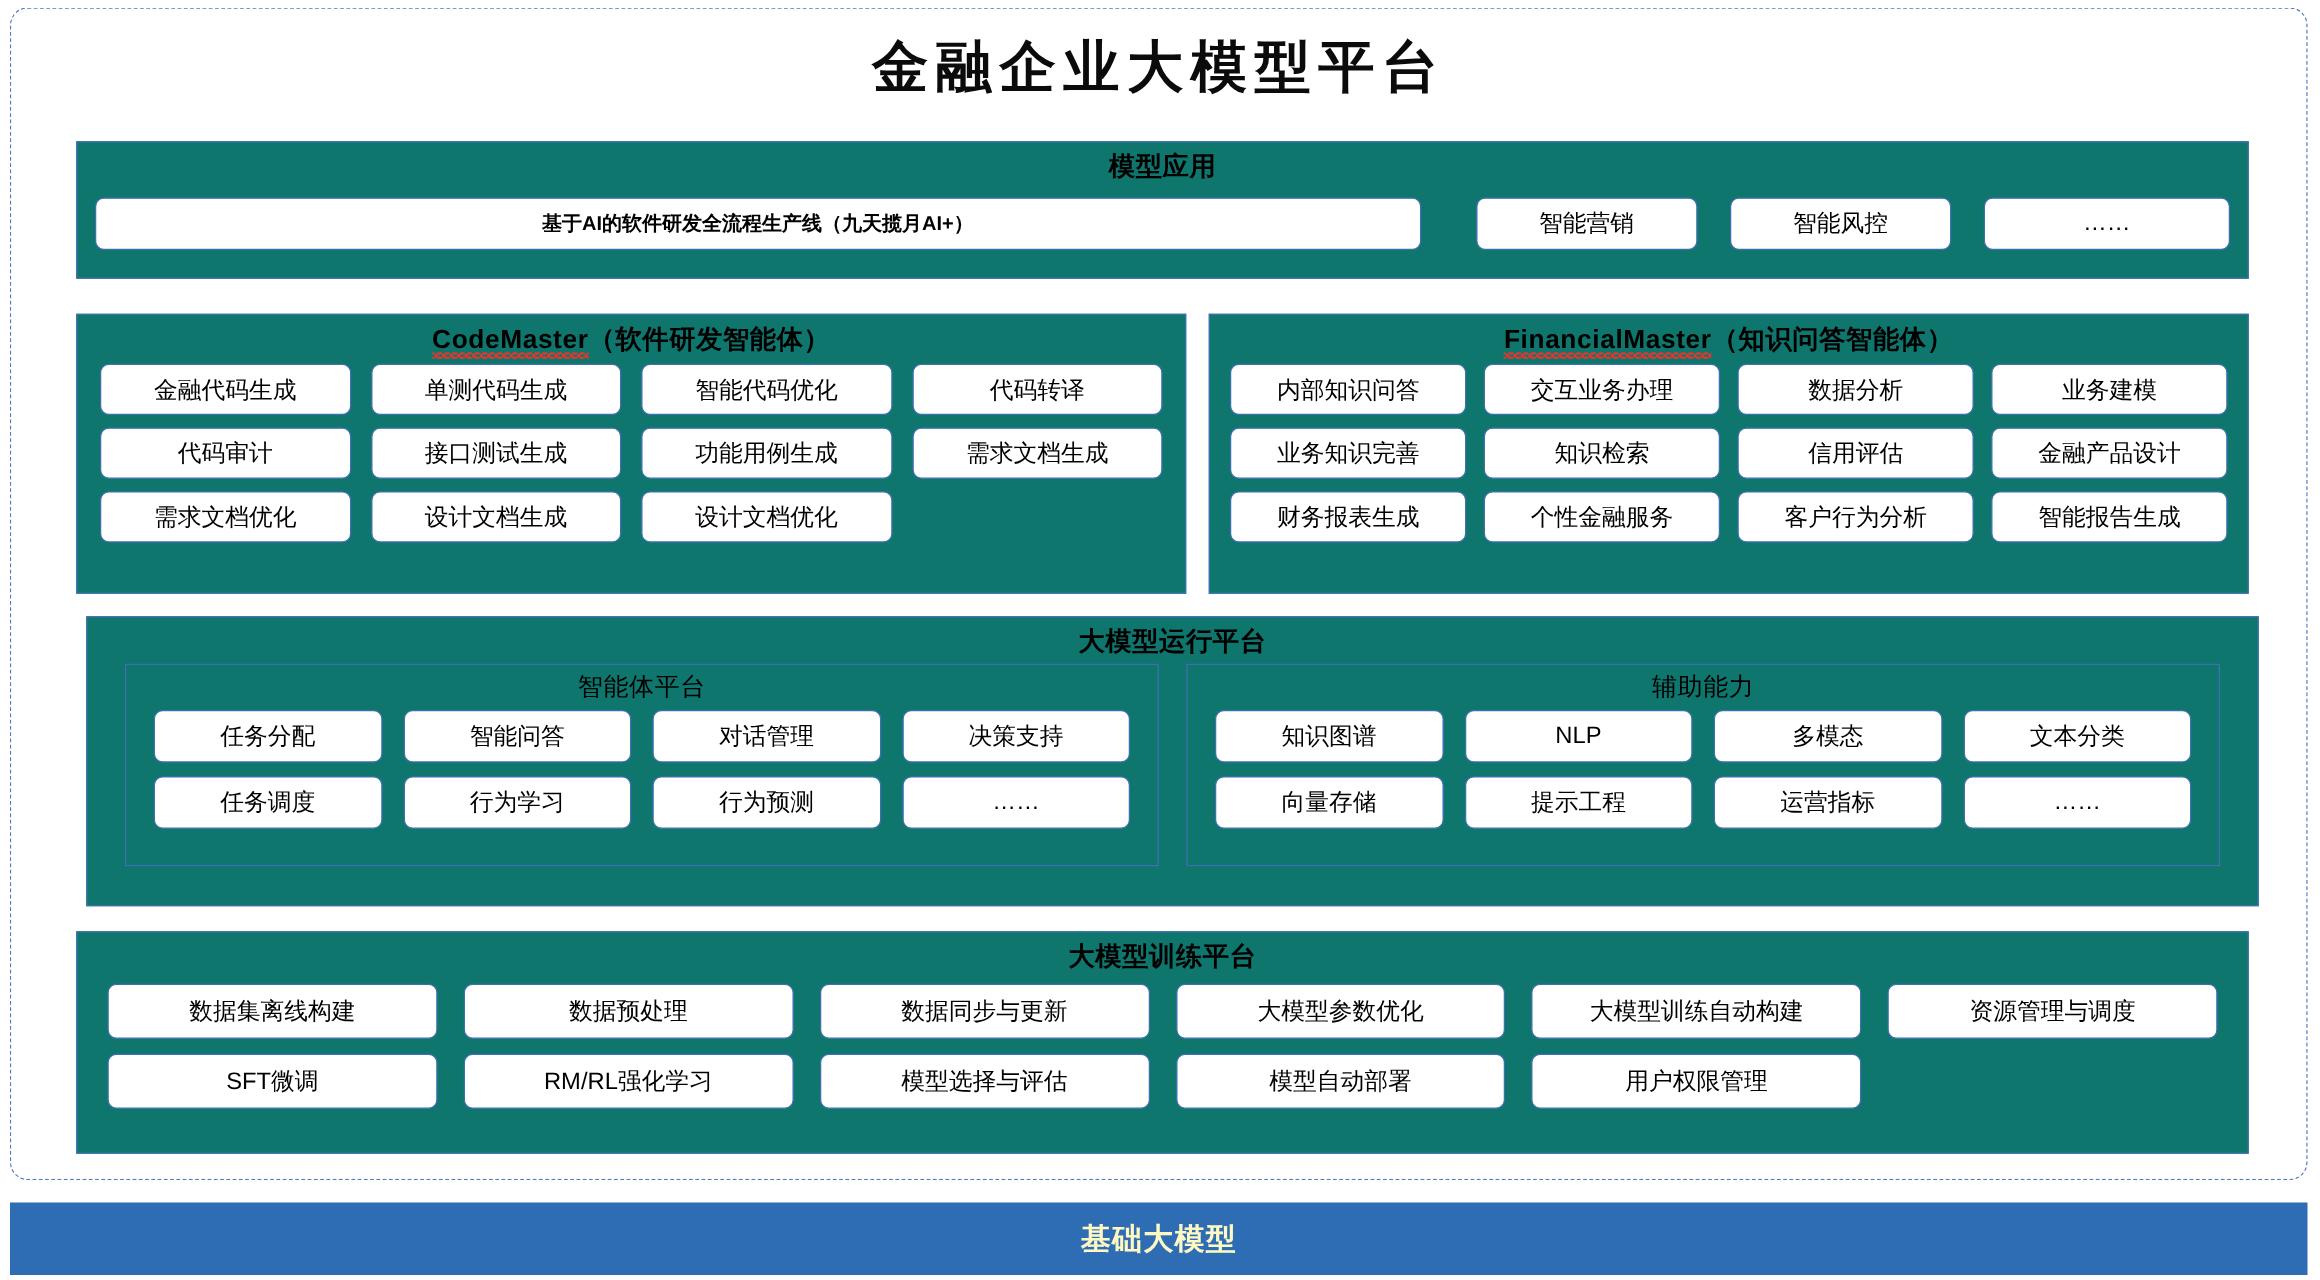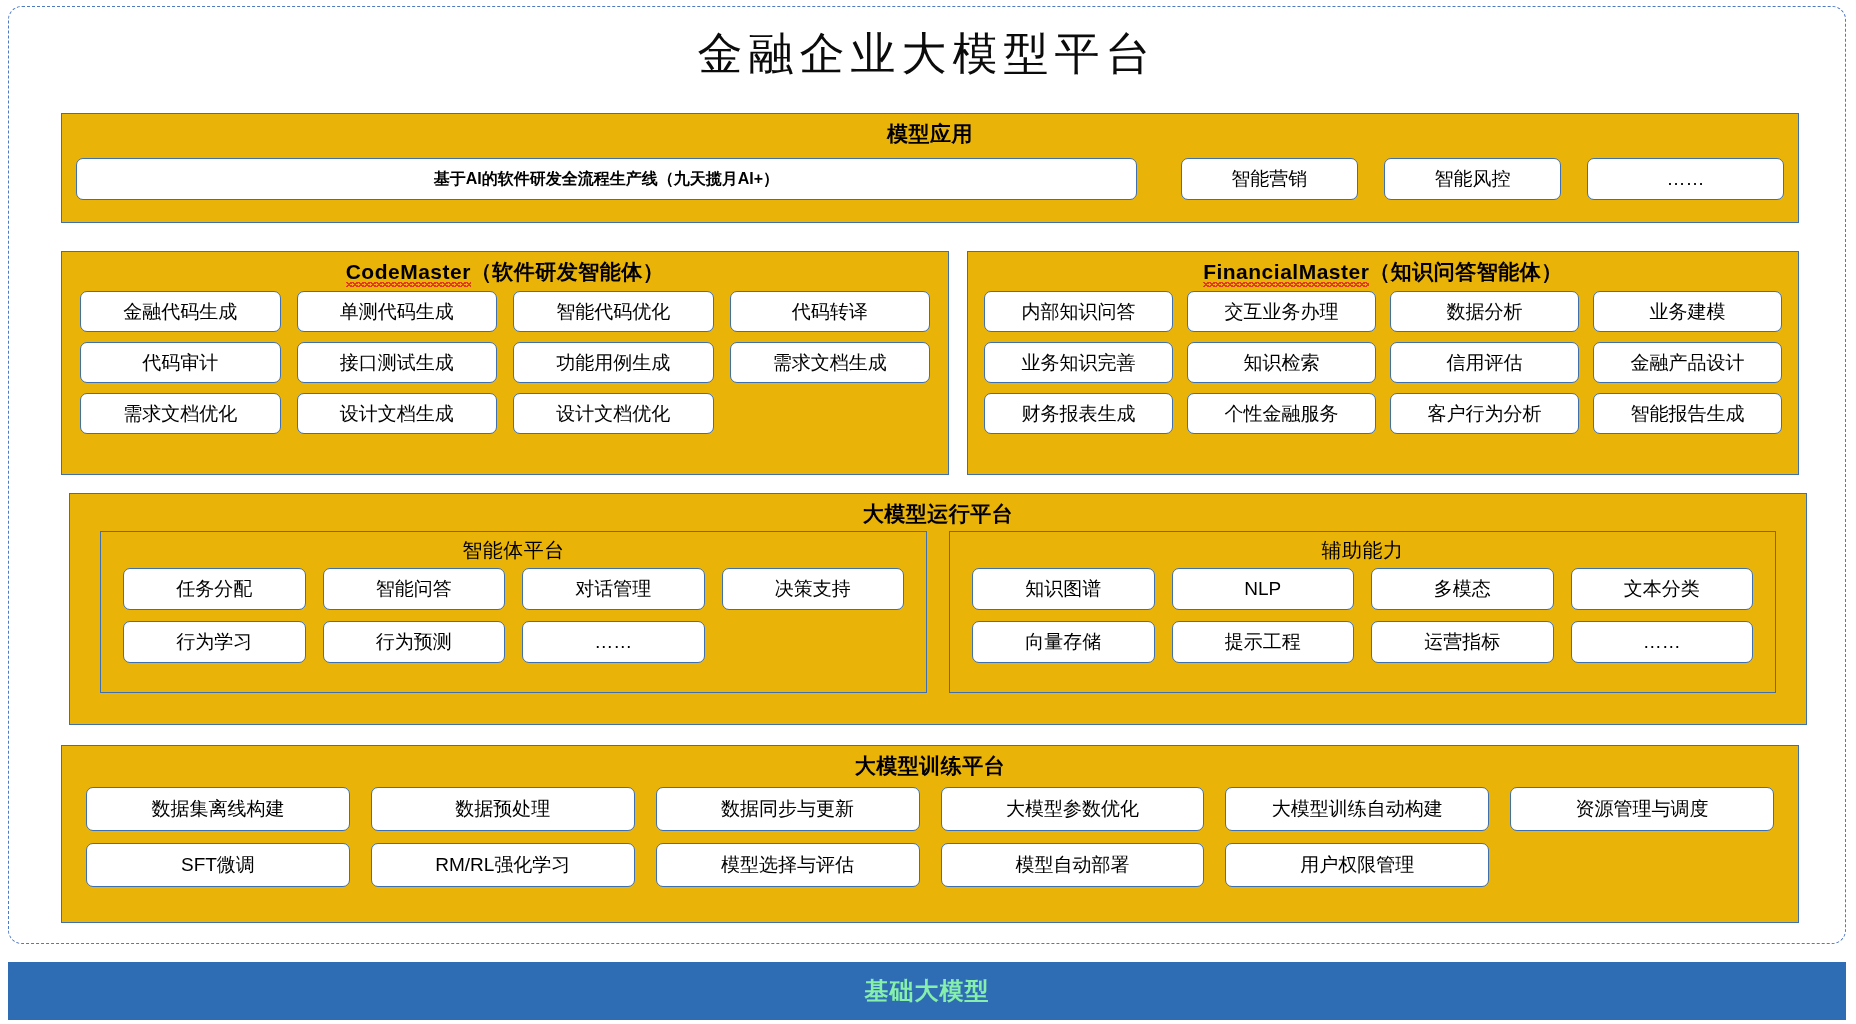--- a/index.html
+++ b/index.html
@@ -26,32 +26,32 @@
     border-radius: 14px;
     box-sizing: border-box;
     background: #ffffff;
   }
 
   
   .main-title {
     text-align: center;
     font-family: "DejaVu Serif", "Liberation Serif", serif;
     font-size: 45px;
-    font-weight: 400;
+    font-weight: 700;
     letter-spacing: 6px;
     color: #0b0b0b;
     margin-top: 20px;
     line-height: 1.2;
   }
 
   
   .panel {
     border: 1.3px solid #3E6FB0;
     box-sizing: border-box;
-    background: #eab308;
+    background: #0f766e;
     position: relative;
   }
 
   .panel-title {
     text-align: center;
     font-weight: bold;
     font-size: 21px;
     color: #000;
     line-height: 1;
     padding-top: 9px;
@@ -187,21 +187,21 @@
   .train-grid .chip { height: 44px; }
 
   
   .base-bar {
     position: absolute;
     left: 8px;
     top: 962px;
     width: 1838px;
     height: 58px;
     background: #2E6DB4;
-    color: #86efac;
+    color: #fef9c3;
     display: flex;
     align-items: center;
     justify-content: center;
     font-size: 24px;
     font-weight: bold;
     letter-spacing: 1px;
   }
 </style>
 </head>
 <body>
@@ -266,20 +266,21 @@
     <div class="panel-title">大模型运行平台</div>
     <div class="runtime-inner">
 
       <div class="panel runtime-sub">
         <div class="panel-title sub">智能体平台</div>
         <div class="runtime-grid">
           <div class="chip">任务分配</div>
           <div class="chip">智能问答</div>
           <div class="chip">对话管理</div>
           <div class="chip">决策支持</div>
+          <div class="chip">任务调度</div>
           <div class="chip">行为学习</div>
           <div class="chip">行为预测</div>
           <div class="chip">……</div>
         </div>
       </div>
 
       <div class="panel runtime-sub">
         <div class="panel-title sub">辅助能力</div>
         <div class="runtime-grid">
           <div class="chip">知识图谱</div>

